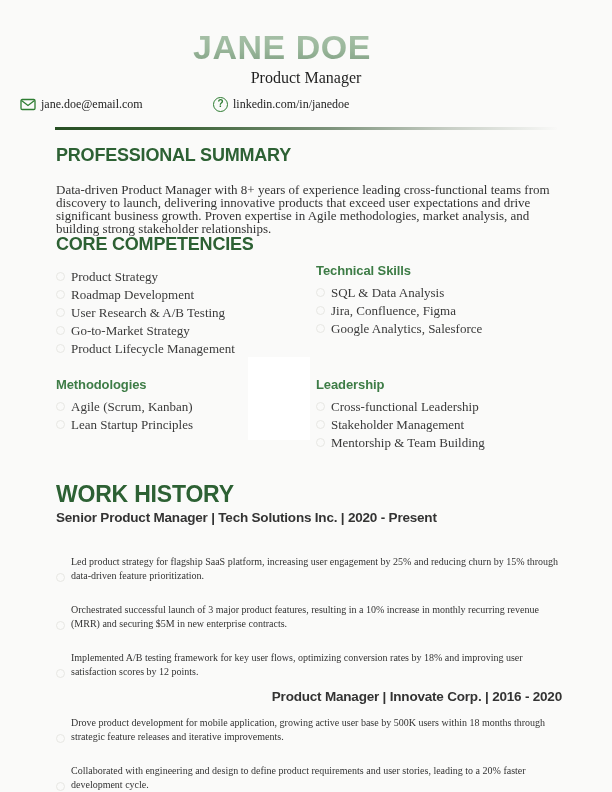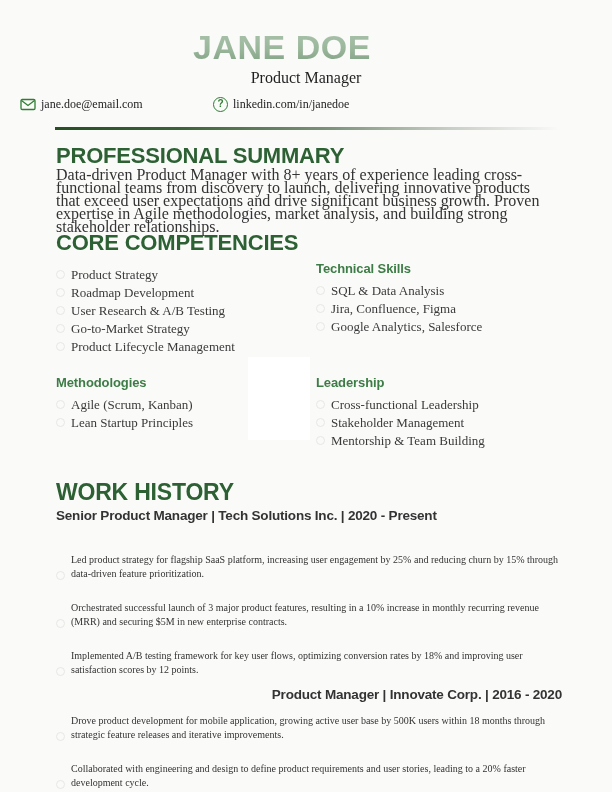--- a/index.html
+++ b/index.html
@@ -69,29 +69,29 @@
     height: 3px;
     margin: 13px 55px 0 55px;
     background: linear-gradient(to right, #274f24 0%, #3c6337 25%, #7d937c 55%, #c6cdc4 78%, rgba(230,230,228,0.05) 100%);
   }
 
   
   main { padding: 0 50px 0 56px; }
   h2 {
     font-family: "Liberation Sans", sans-serif;
     font-weight: 700;
-    font-size: 22px;
+    font-size: 18px;
     line-height: 19px;
     letter-spacing: -0.2px;
     color: #2d6134;
   }
   .h2-summary { margin-top: 16px; }
   .summary-text {
-    margin-top: 3px;
-    font-size: 16px;
+    margin-top: 18px;
+    font-size: 13px;
     line-height: 13px;
     color: #333;
     width: 502px;
   }
   .h2-core { margin-top: 0; }
 
   .comp-grid {
     margin-top: 9px;
     display: grid;
     grid-template-columns: 260px 1fr;

